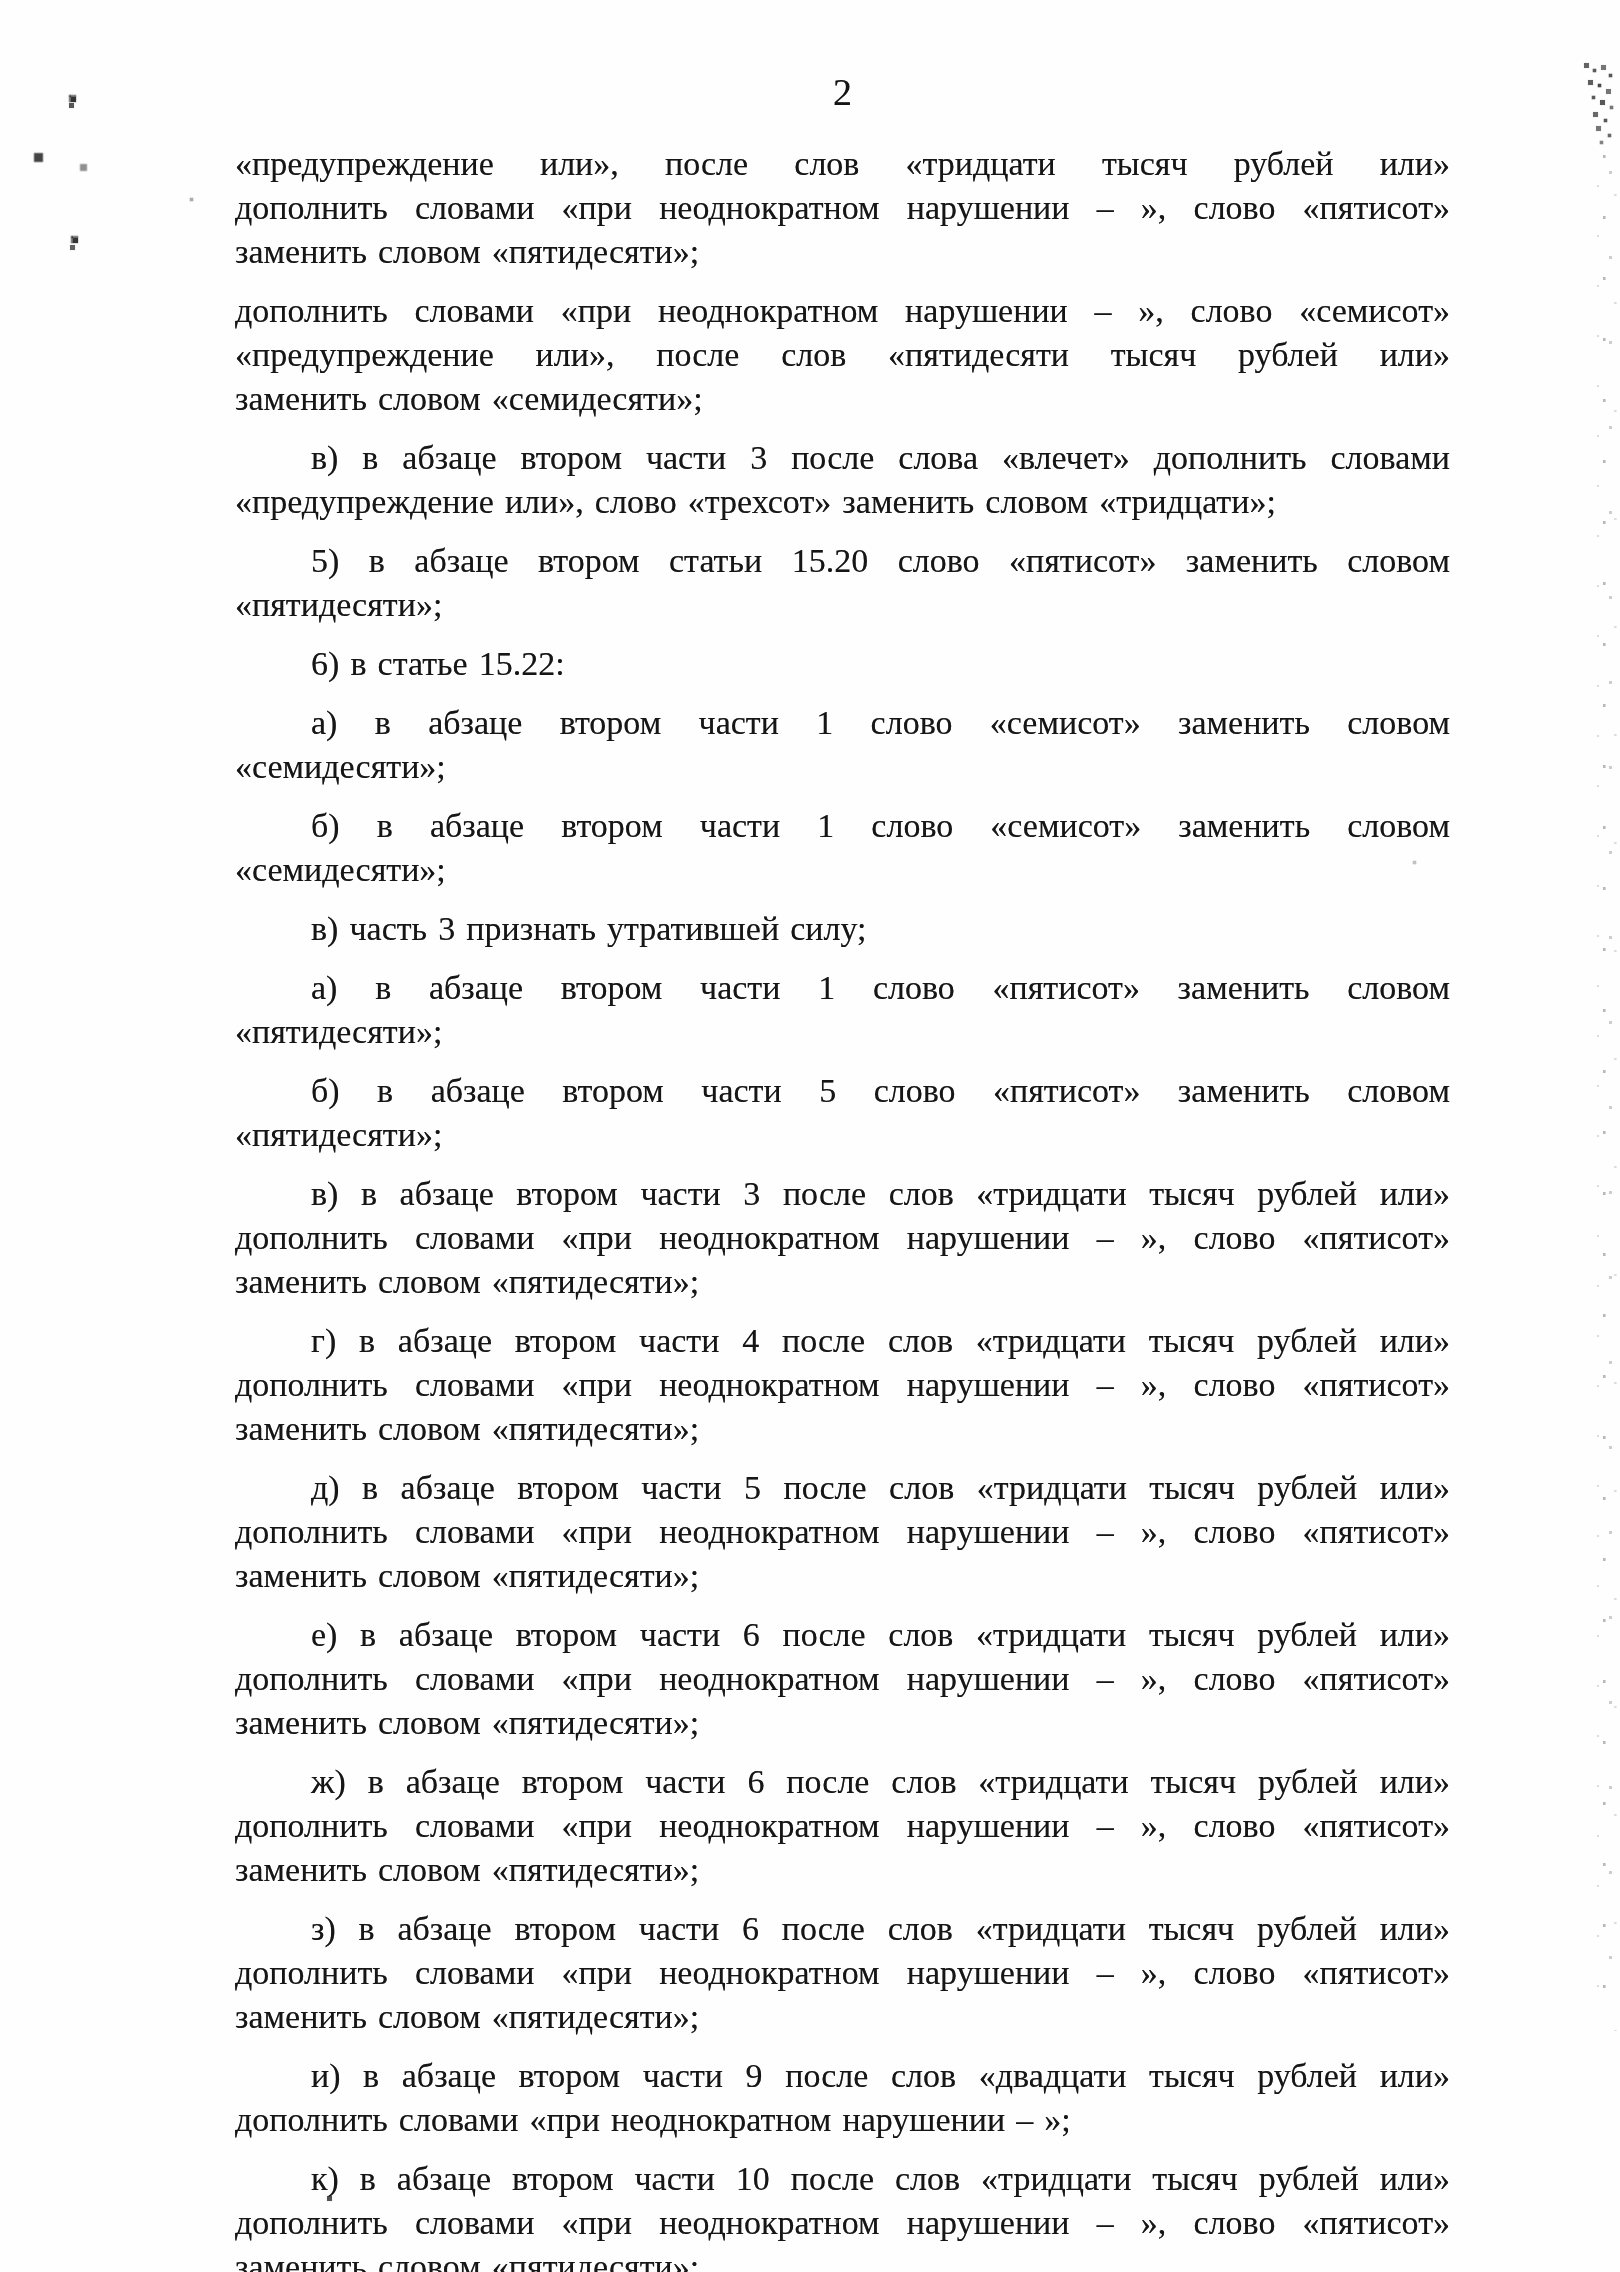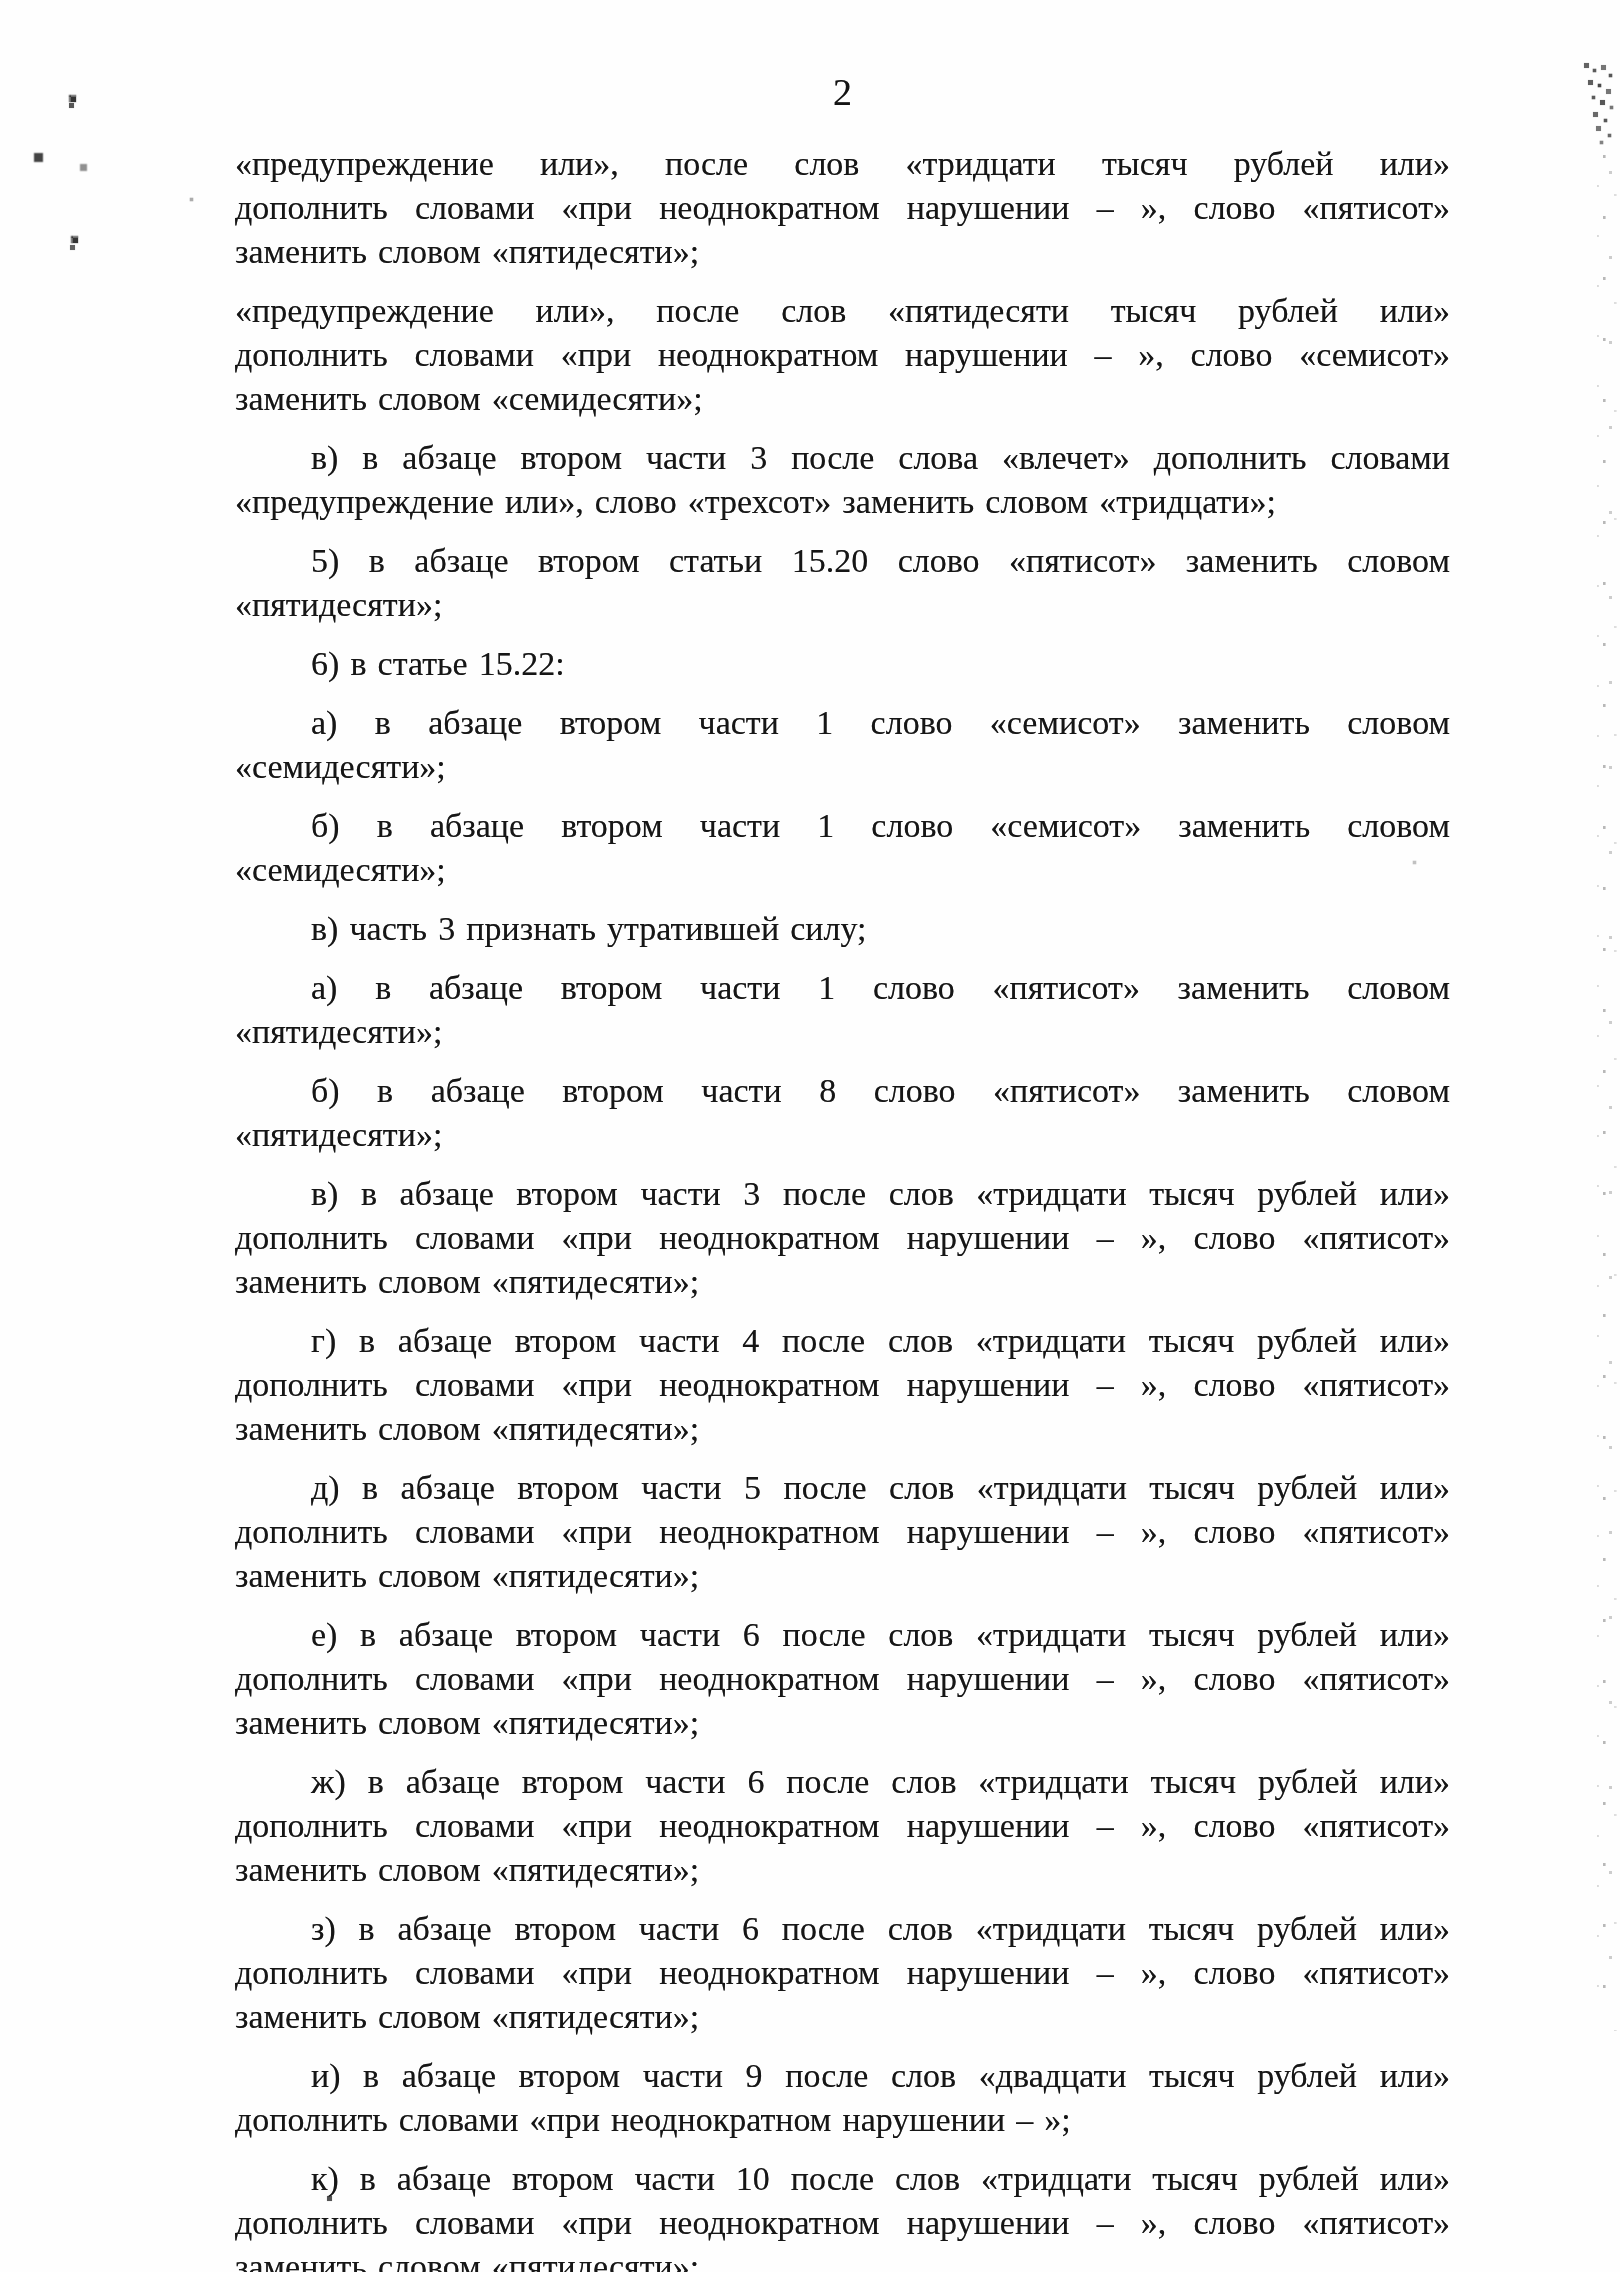--- a/index.html
+++ b/index.html
@@ -102,22 +102,22 @@
 <div class="page">
   <div class="page-number">2</div>
 
   <div class="body-text" id="doc-body">
       <div class="para">
         <div class="line just">«предупреждение или», после слов «тридцати тысяч рублей или»</div>
         <div class="line just">дополнить словами «при неоднократном нарушении – », слово «пятисот»</div>
         <div class="line last">заменить словом «пятидесяти»;</div>
       </div>
       <div class="para">
+        <div class="line just">дополнить словами «при неоднократном нарушении – », слово «семисот»</div>
         <div class="line just">«предупреждение или», после слов «пятидесяти тысяч рублей или»</div>
-        <div class="line just">дополнить словами «при неоднократном нарушении – », слово «семисот»</div>
         <div class="line last">заменить словом «семидесяти»;</div>
       </div>
       <div class="para">
         <div class="line just ind">в) в абзаце втором части 3 после слова «влечет» дополнить словами</div>
         <div class="line last">«предупреждение или», слово «трехсот» заменить словом «тридцати»;</div>
       </div>
       <div class="para">
         <div class="line just ind">5) в абзаце втором статьи 15.20 слово «пятисот» заменить словом</div>
         <div class="line last">«пятидесяти»;</div>
       </div>
@@ -133,21 +133,21 @@
         <div class="line last">«семидесяти»;</div>
       </div>
       <div class="para">
         <div class="line last ind">в) часть 3 признать утратившей силу;</div>
       </div>
       <div class="para">
         <div class="line just ind">а) в абзаце втором части 1 слово «пятисот» заменить словом</div>
         <div class="line last">«пятидесяти»;</div>
       </div>
       <div class="para">
-        <div class="line just ind">б) в абзаце втором части 8 слово «пятисот» заменить словом</div>
+        <div class="line just ind">б) в абзаце втором части 5 слово «пятисот» заменить словом</div>
         <div class="line last">«пятидесяти»;</div>
       </div>
       <div class="para">
         <div class="line just ind">в) в абзаце втором части 3 после слов «тридцати тысяч рублей или»</div>
         <div class="line just">дополнить словами «при неоднократном нарушении – », слово «пятисот»</div>
         <div class="line last">заменить словом «пятидесяти»;</div>
       </div>
       <div class="para">
         <div class="line just ind">г) в абзаце втором части 4 после слов «тридцати тысяч рублей или»</div>
         <div class="line just">дополнить словами «при неоднократном нарушении – », слово «пятисот»</div>

